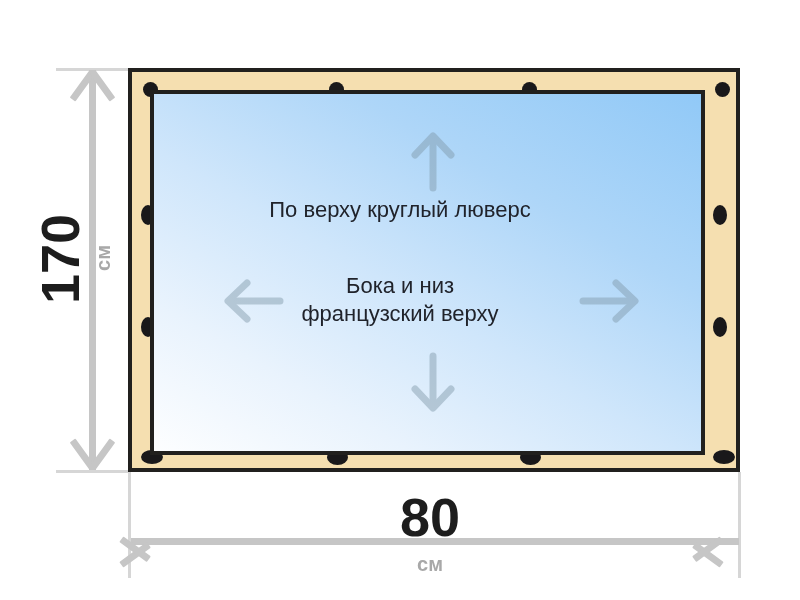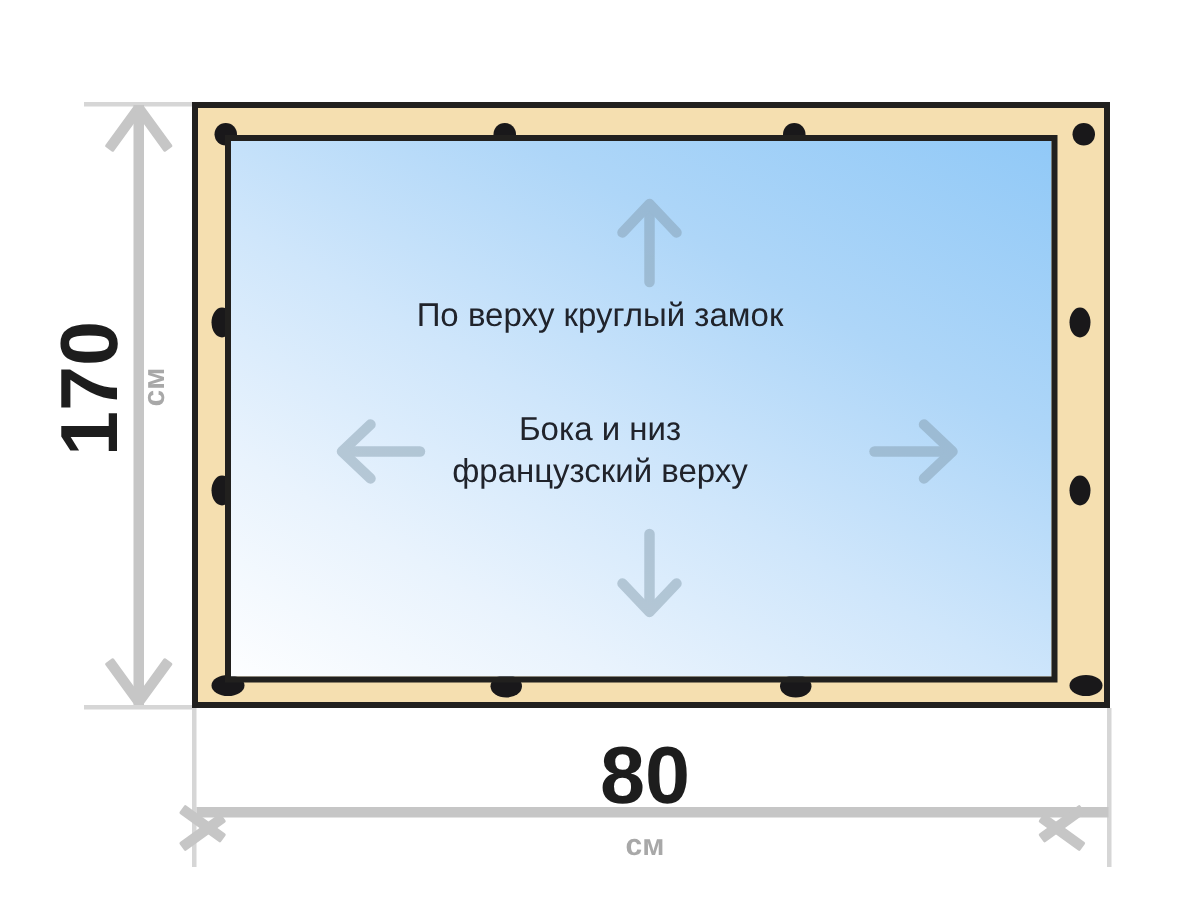--- a/index.html
+++ b/index.html
@@ -244,18 +244,18 @@
     <div class="dir-arrow" style="left:425px; top:184px;">
       <svg width="62" height="46" viewBox="0 0 62 46">
         <g stroke="#7e97a8" stroke-width="7" fill="none" stroke-linecap="round" stroke-linejoin="round">
           <path d="M4 23 L55 23"></path>
           <path d="M37 5 L56 23 L37 41"></path>
         </g>
       </svg>
     </div>
   </div>
 
-  <div class="panel-text" id="callout-top">По верху круглый замок</div>
+  <div class="panel-text" id="callout-top">По верху круглый люверс</div>
 
   <div class="panel-text" id="callout-mid">Бока и низ
 французский верху</div>
 
 </div>
 
 </body></html>

